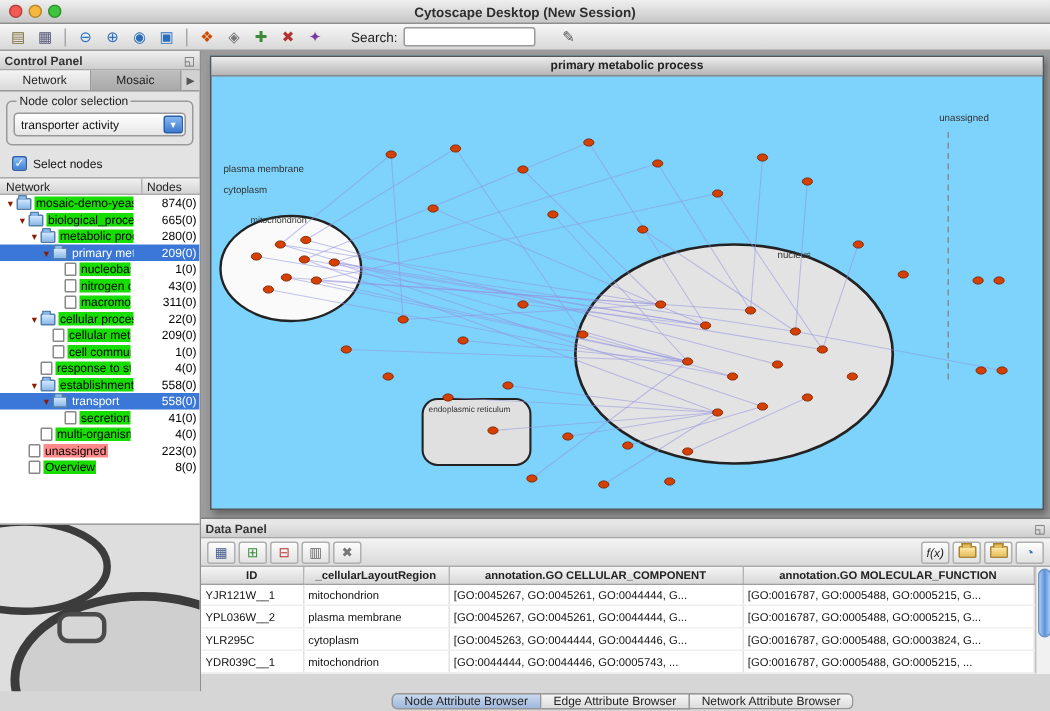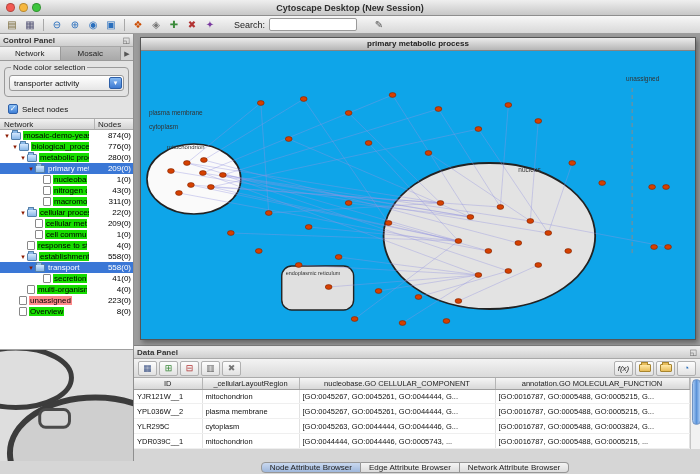--- a/index.html
+++ b/index.html
@@ -57,35 +57,35 @@
   .hl-green{background:#17dd00}
   .hl-pink{background:#ff8a8a}
   .tcount{margin-left:auto;padding-right:2px;font-size:8px;color:#000}
 
   .birdseye{height:112px;border-top:1px solid #a0a0a0;background:#dcdcdc;flex:none}
   .birdseye svg{width:100%;height:100%;display:block}
 
   
   .right-col{flex:1;display:flex;flex-direction:column;min-width:0}
   .desktop{height:312px;background:#9c9c9c;position:relative;border-bottom:1px solid #808080;flex:none}
-  .iframe{position:absolute;left:6px;top:3px;right:4px;bottom:5px;background:#0ea5e9;border:1px solid #555;box-shadow:2px 3px 5px rgba(0,0,0,.35);display:flex;flex-direction:column}
+  .iframe{position:absolute;left:6px;top:3px;right:4px;bottom:5px;background:#7dd3fc;border:1px solid #555;box-shadow:2px 3px 5px rgba(0,0,0,.35);display:flex;flex-direction:column}
   .iframe-title{height:13px;background:linear-gradient(#ececec,#b6b6b6);border-bottom:1px solid #848484;font-size:8px;font-weight:bold;text-align:center;color:#222;line-height:12px;flex:none}
   .graph-svg{flex:1;width:100%;min-height:0}
 
   
   .data-panel{height:103px;display:flex;flex-direction:column;background:#e0e0e0;flex:none}
   .dp-toolbar{height:19px;background:linear-gradient(#f3f3f3,#dadada);border-bottom:1px solid #ababab;display:flex;align-items:center;padding:0 4px;gap:2px;flex:none}
   .dp-btn{width:19px;height:15px;border:1px solid #b0b0b0;border-radius:2px;background:linear-gradient(#fdfdfd,#e2e2e2);display:flex;align-items:center;justify-content:center;font-size:9px;color:#444}
   .dp-spacer{flex:1}
   .fx{font-size:8px;font-style:italic;color:#222}
   .folder-ic{width:12px;height:8px;background:linear-gradient(#ffe9a8,#e8bd5a);border:1px solid #a8852e;border-radius:1px;position:relative}
   .folder-ic::before{content:"";position:absolute;top:-3px;left:1px;width:5px;height:2px;background:#e8bd5a;border:1px solid #a8852e;border-bottom:none}
   .table-wrap{flex:1;display:flex;min-height:0;background:#fff}
   table{border-collapse:collapse;table-layout:fixed;width:555px;font-size:7.5px}
-  th{background:linear-gradient(#f5f5f5,#d8d8d8);border-right:1px solid #b5b5b5;border-bottom:1px solid #9f9f9f;font-weight:normal;font-size:7.5px;height:11px;overflow:hidden;white-space:nowrap;text-align:center;color:#222}
+  th{background:linear-gradient(#f5f5f5,#d8d8d8);border-right:1px solid #b5b5b5;border-bottom:1px solid #9f9f9f;font-weight:bold;font-size:7.5px;height:11px;overflow:hidden;white-space:nowrap;text-align:center;color:#222}
   td{border-right:1px solid #e2e2e2;border-bottom:1px solid #efefef;height:9px;line-height:9px;padding:0 3px;white-space:nowrap;overflow:hidden;color:#111}
   td.idc{font-weight:normal}
   .vscroll{width:12px;background:#f1f1f1;border-left:1px solid #c5c5c5;position:relative;flex:none}
   .vthumb{position:absolute;top:1px;left:1px;right:1px;height:46px;border-radius:5px;background:linear-gradient(90deg,#a9cbf4,#5a92d8 50%,#a9cbf4);border:1px solid #6f93c4}
 
   
   .attr-tabs{height:13px;display:flex;justify-content:center;align-items:center;padding-left:130px;background:#d6d6d6;flex:none}
   .attr-tab{font-size:8px;padding:0 8px;height:11px;line-height:10px;border:1px solid #979797;border-left-width:0;background:linear-gradient(#f5f5f5,#dcdcdc);color:#222}
   .attr-tab:first-child{border-left-width:1px;border-radius:4px 0 0 4px}
   .attr-tab:last-child{border-radius:0 4px 4px 0}
@@ -165,21 +165,21 @@
           <div class="tree-row" style="padding-left: 3px;">
             <span class="arrow">▾</span>
             <span class="tree-icon"></span>
             <span class="tlabel hl-green">mosaic-demo-yeast</span>
             <span class="tcount">874(0)</span>
           </div>
           <div class="tree-row" style="padding-left: 11px;">
             <span class="arrow">▾</span>
             <span class="tree-icon"></span>
             <span class="tlabel hl-green">biological_process</span>
-            <span class="tcount">776(0)</span>
+            <span class="tcount">665(0)</span>
           </div>
           <div class="tree-row" style="padding-left: 19px;">
             <span class="arrow">▾</span>
             <span class="tree-icon"></span>
             <span class="tlabel hl-green">metabolic process</span>
             <span class="tcount">280(0)</span>
           </div>
           <div class="tree-row sel" style="padding-left: 27px;">
             <span class="arrow">▾</span>
             <span class="tree-icon"></span>
@@ -425,21 +425,21 @@
             <colgroup>
                 <col style="width:68px">
                 <col style="width:97px">
                 <col style="width:196px">
                 <col style="width:194px">
               </colgroup>
             <thead>
                 <tr>
                   <th>ID</th>
                   <th>_cellularLayoutRegion</th>
-                  <th>nucleobase.GO CELLULAR_COMPONENT</th>
+                  <th>annotation.GO CELLULAR_COMPONENT</th>
                   <th>annotation.GO MOLECULAR_FUNCTION</th>
                 </tr>
               </thead>
             <tbody>
                 <tr>
                   <td class="idc">YJR121W__1</td>
                   <td>mitochondrion</td>
                   <td>[GO:0045267, GO:0045261, GO:0044444, G...</td>
                   <td>[GO:0016787, GO:0005488, GO:0005215, G...</td>
                 </tr>

